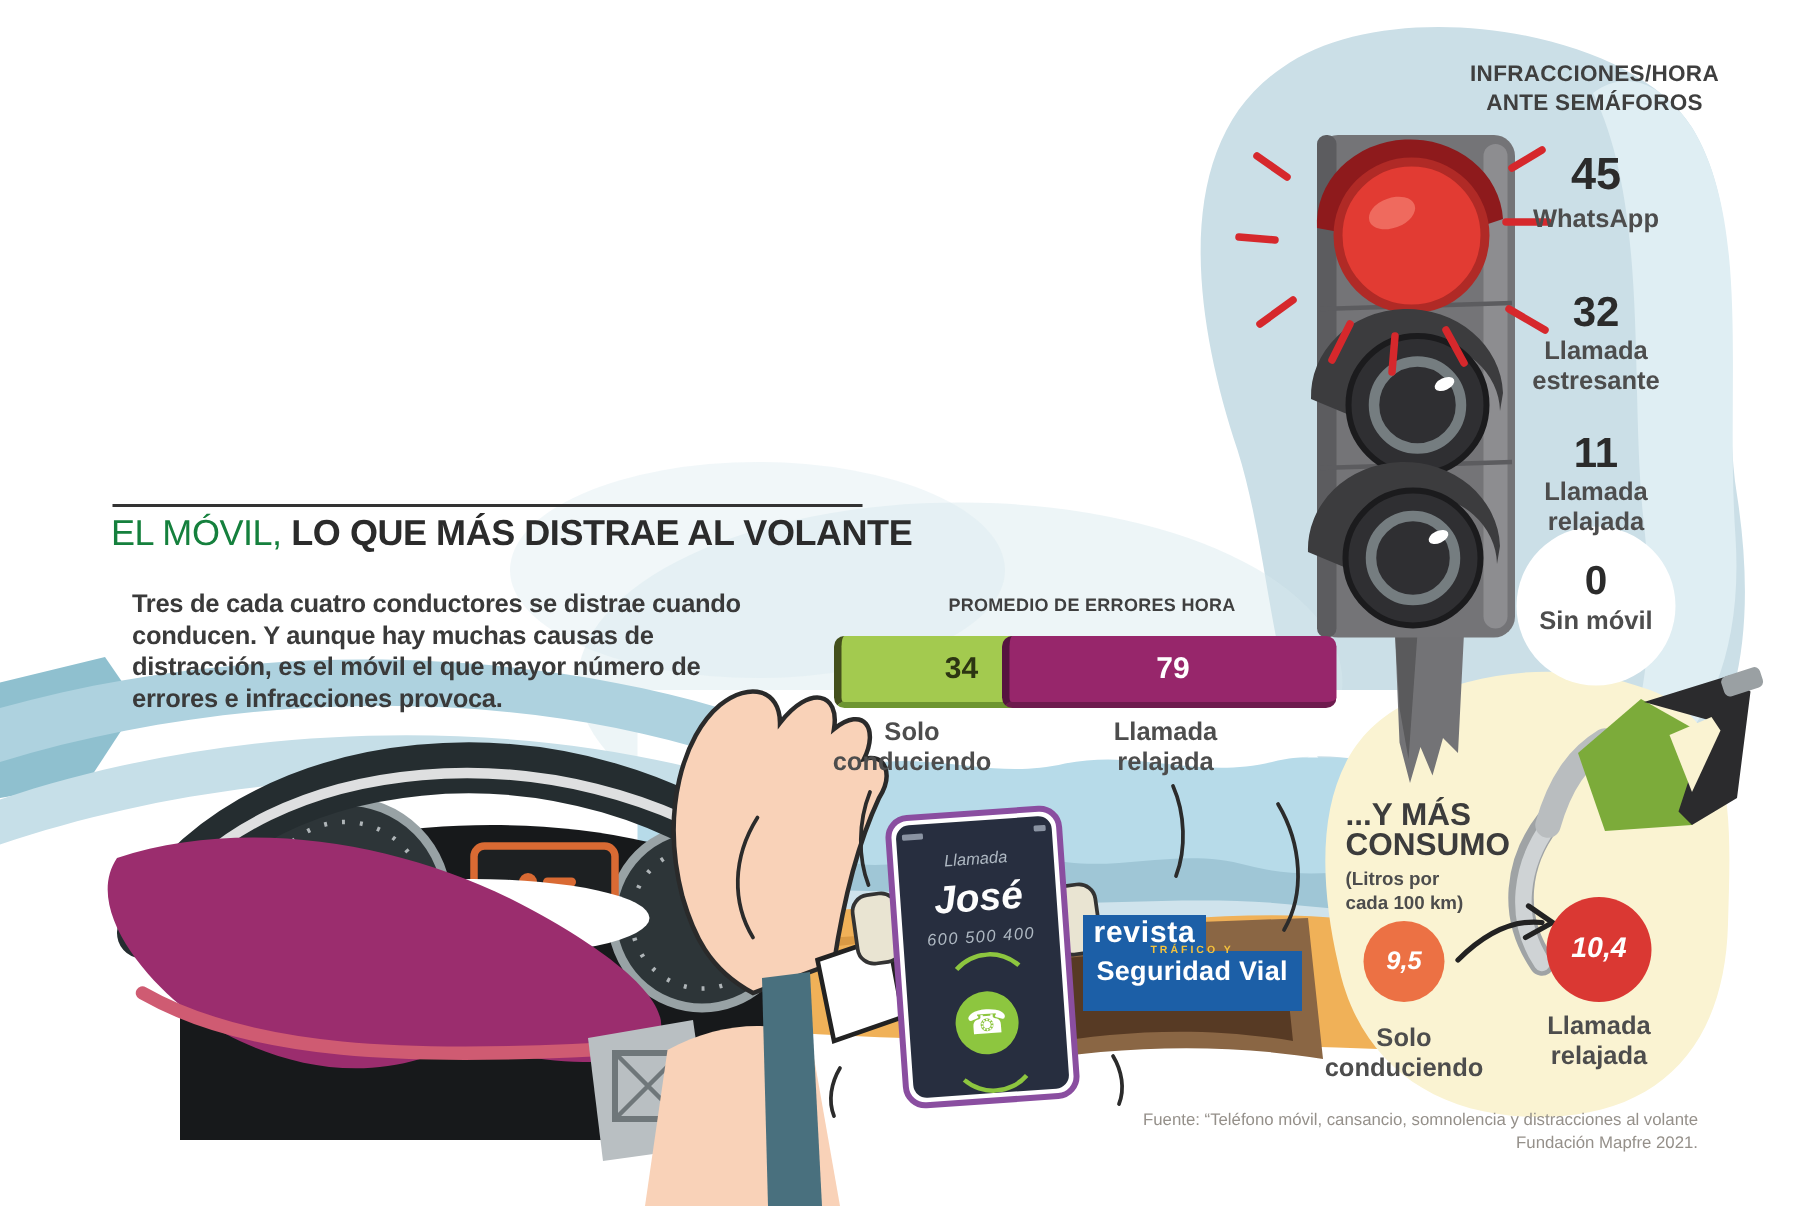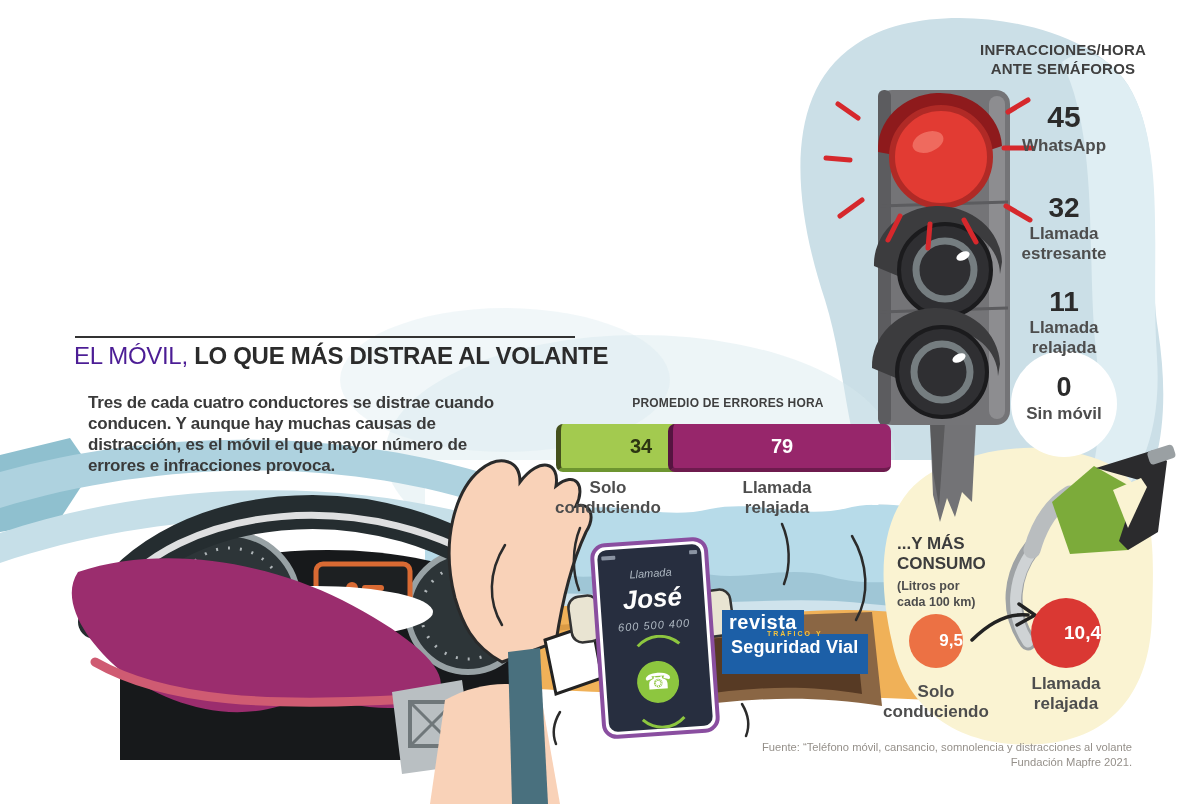--- a/index.html
+++ b/index.html
@@ -5,21 +5,21 @@
   html,body{margin:0;padding:0;background:#ffffff;}
   #canvas{position:relative;width:1200px;height:804px;overflow:hidden;background:#fff;
           font-family:"Liberation Sans", sans-serif;}
   .abs{position:absolute;}
   .pre{white-space:pre-line;}
   .center{text-align:center;}
 
   
   #title-rule{left:75px;top:336px;width:500px;height:2px;background:#333;}
   #page-title{left:74px;top:342px;font-size:24px;color:#2b2b2b;letter-spacing:-0.3px;white-space:nowrap;}
-  #page-title .t-reg{font-weight:400;color:#4c1d95;}
+  #page-title .t-reg{font-weight:400;color:#15803d;}
   #page-title .t-bold{font-weight:800;}
   #intro-text{left:74px;top:378px;width:500px;font-size:17px;line-height:21px;font-weight:700;color:#3a3a3a;letter-spacing:-0.2px;}
 
   
   #sem-heading{left:943px;top:40px;width:240px;font-size:15px;line-height:19px;font-weight:800;color:#3f3f3f;letter-spacing:0.2px;}
   .stat{left:984px;width:160px;color:#2b2b2b;}
   .stat-value{font-weight:800;}
   .stat-label{font-size:17px;line-height:20px;font-weight:700;color:#4d4d4d;}
   #stat0-v{top:100px;font-size:30px;}
   #stat0-l{top:136px;}
@@ -52,23 +52,23 @@
   .number{margin-top:5px;font-size:11px;font-style:italic;color:#aeb8c2;letter-spacing:1px;}
   .call-btn-wrap{position:relative;margin-top:14px;width:60px;height:74px;display:flex;align-items:center;justify-content:center;}
   .call-btn{width:42px;height:42px;border-radius:50%;background:#8dc63f;display:flex;align-items:center;justify-content:center;
             color:#fff;font-size:22px;line-height:42px;}
   .arc{position:absolute;left:2px;width:56px;height:56px;border:3px solid #8dc63f;border-radius:50%;
        border-left-color:transparent;border-right-color:transparent;border-bottom-color:transparent;}
   .arc-t{top:-10px;}
   .arc-b{bottom:-10px;transform:rotate(180deg);}
 
   
-  #con-heading{left:897px;top:534px;font-size:17px;line-height:20px;font-weight:800;color:#3c3c3c;}
+  #con-heading{left:897px;top:534px;font-size:21px;line-height:20px;font-weight:800;color:#3c3c3c;}
   #con-sub{left:897px;top:578px;font-size:12.5px;line-height:16px;font-weight:700;color:#4d4d4d;}
-  .bubble{border-radius:50%;display:flex;align-items:center;justify-content:flex-end;color:#fff;font-weight:800;}
+  .bubble{border-radius:50%;display:flex;align-items:center;justify-content:center;color:#fff;font-weight:800;font-style:italic;}
   #bubble-0{left:909px;top:614px;width:54px;height:54px;background:#ec7144;font-size:17px;}
   #bubble-1{left:1031px;top:598px;width:70px;height:70px;background:#da3833;font-size:19px;}
   .bubble-label{width:140px;font-size:17px;line-height:20px;font-weight:700;color:#4d4d4d;}
   #bubble-label-0{left:866px;top:682px;}
   #bubble-label-1{left:996px;top:674px;}
 
   
   #logo{left:722px;top:610px;}
   #logo-revista{display:inline-block;background:#1c5fa7;color:#fff;font-size:20px;font-weight:800;
                 padding:1px 7px 2px;letter-spacing:0.5px;}

